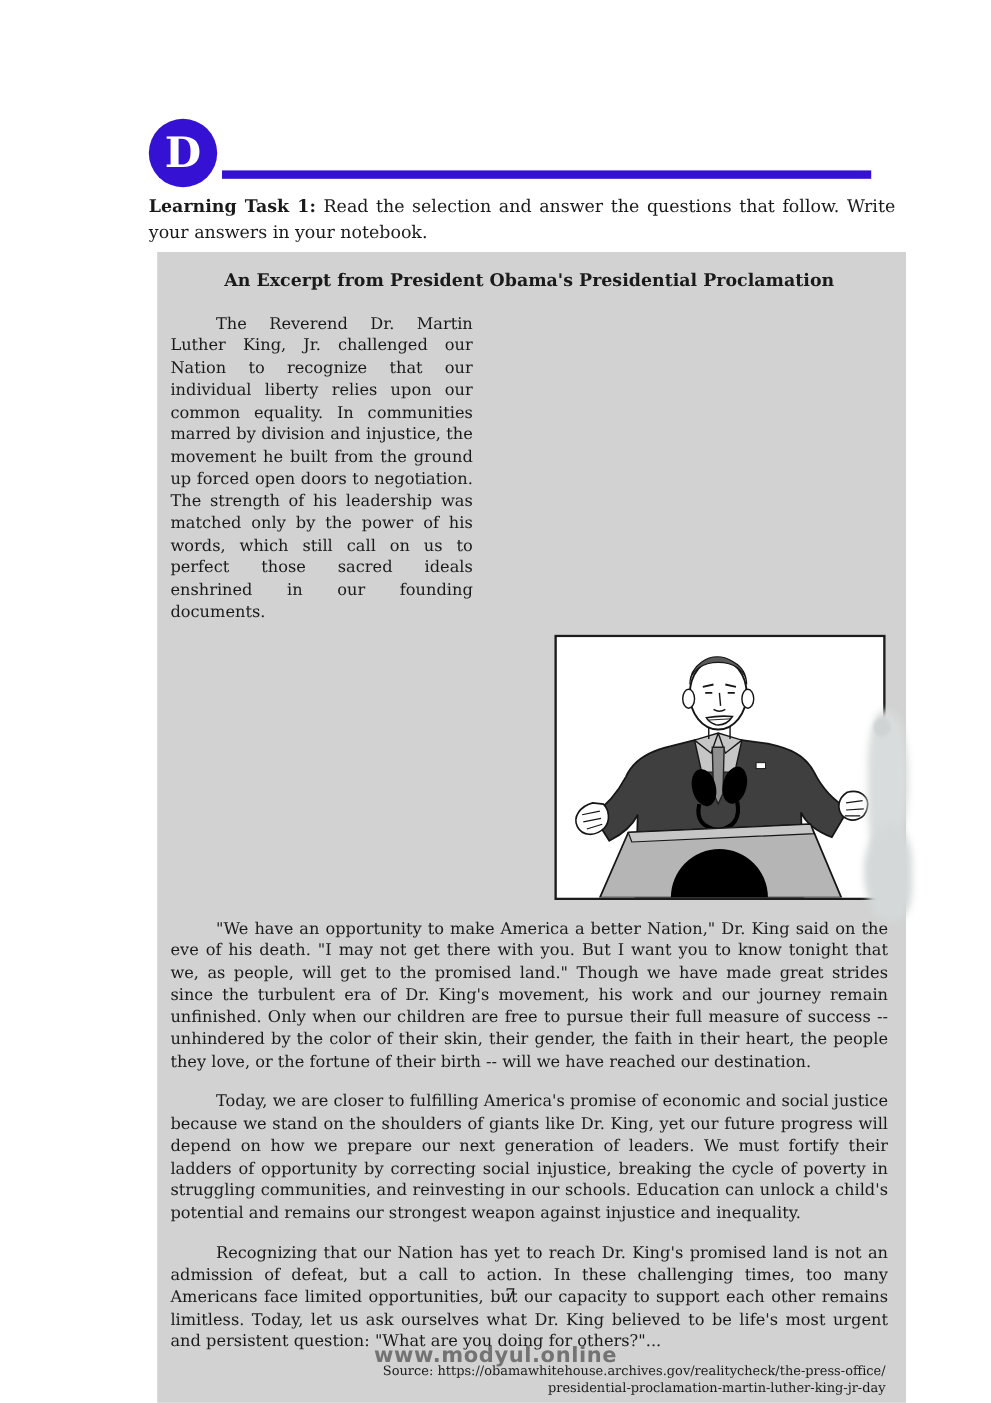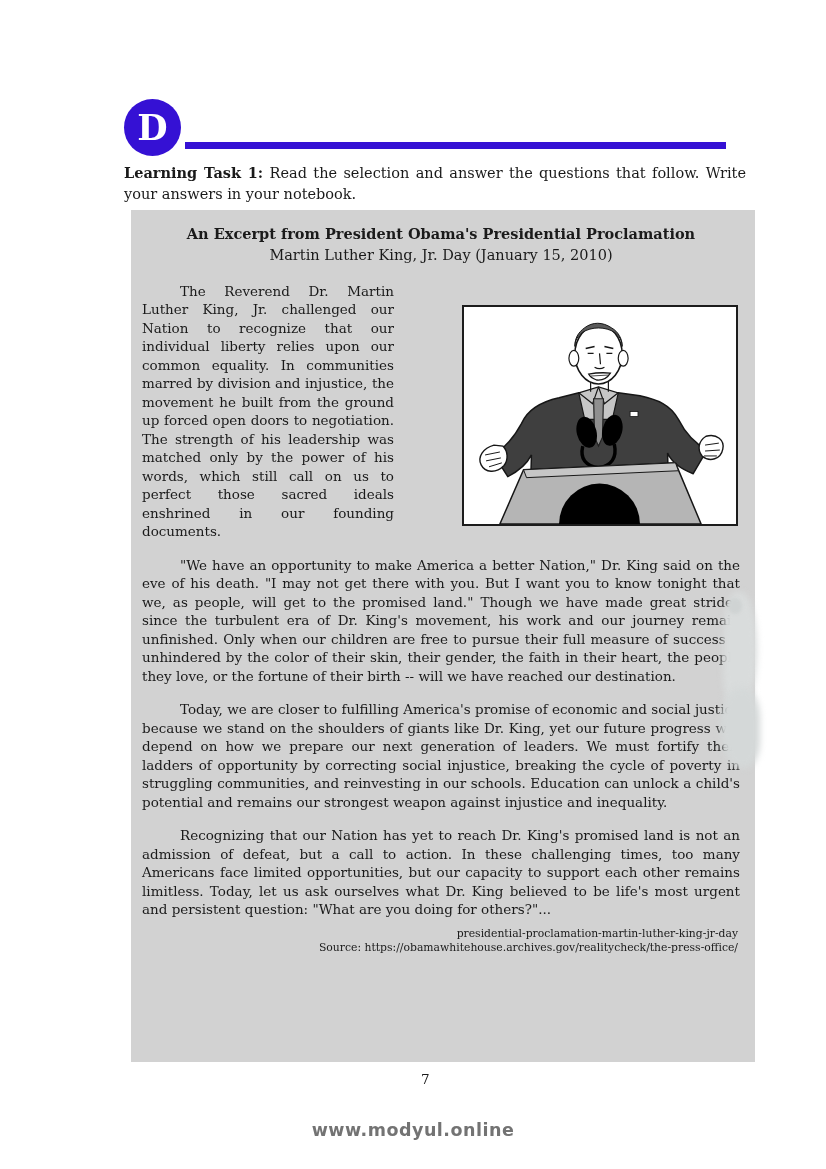--- a/index.html
+++ b/index.html
@@ -40,21 +40,21 @@
     background: #d2d2d2;
     padding: 15px 15px 12px 11px;
   }
   .excerpt-title {
     text-align: center; font-weight: bold; font-size: 14.5px; line-height: 1.3;
   }
   .excerpt-subtitle {
     text-align: center; font-size: 14.5px; line-height: 1.3; margin-top: 2px;
   }
   .excerpt-body { margin-top: 17px; font-size: 13.5px; line-height: 18.5px; }
-  .first-row { display: flex; align-items: center; }
+  .first-row { display: flex; align-items: flex-start; flex-direction: column; }
   .first-para {
     width: 252px; text-align: justify; text-indent: 38px; flex: 0 0 auto;
   }
   .figure-frame {
     margin-left: auto; width: 276px; height: 221px;
     background: #ffffff; border: 2px solid #1c1c1c; flex: 0 0 auto;
     margin-top: 9px; margin-right: 2px;
   }
   .figure-frame svg { display: block; width: 100%; height: 100%; }
   .para { text-align: justify; text-indent: 38px; margin-top: 15px; clear: both; }
@@ -101,21 +101,20 @@
 
   <div class="d-badge" style="background: rgb(53, 17, 212);">
     <span>D</span>
   </div>
   <div class="header-rule" style="background: rgb(53, 17, 212);"></div>
 
   <p class="task-line"><b>Learning Task 1:</b><span> Read the selection and answer the questions that follow. Write your answers in your notebook.</span></p>
 
   <div class="excerpt-box" style="background: rgb(210, 210, 210);">
     <div class="excerpt-title">An Excerpt from President Obama's Presidential Proclamation</div>
-    <div class="excerpt-subtitle">Martin Luther King, Jr. Day (January 15, 2010)</div>
 
     <div class="excerpt-body">
       <div class="first-row">
         <p class="first-para">The Reverend Dr. Martin Luther King, Jr. challenged our Nation to recognize that our individual liberty relies upon our common equality. In communities marred by division and injustice, the movement he built from the ground up forced open doors to negotiation. The strength of his leadership was matched only by the power of his words, which still call on us to perfect those sacred ideals enshrined in our founding documents.</p>
 
         <div class="figure-frame">
           <svg viewBox="0 0 275 220" xmlns="http://www.w3.org/2000/svg">
             <rect x="0" y="0" width="275" height="220" fill="#ffffff"></rect>
 
             <path d="M96,92 C78,96 64,104 58,118 C50,133 42,142 30,150 L44,172
@@ -156,22 +155,22 @@
             <path d="M96,220 A 41,41 0 0 1 178,220 Z" fill="#000000"></path>
           </svg>
         </div>
       </div>
 
       <p class="para">"We have an opportunity to make America a better Nation," Dr. King said on the eve of his death. "I may not get there with you. But I want you to know tonight that we, as people, will get to the promised land." Though we have made great strides since the turbulent era of Dr. King's movement, his work and our journey  remain unfinished. Only when our children are free to pursue their full measure of success -- unhindered by the color of their skin, their gender, the faith in their heart, the people they love, or the fortune of their birth -- will we have reached our destination.</p>
       <p class="para">Today, we are closer to fulfilling America's promise of economic and social justice because we stand on the shoulders of giants like Dr. King, yet our future progress will depend on how we prepare our next generation of leaders. We must fortify their ladders of opportunity by correcting social injustice, breaking the cycle of poverty in struggling communities, and reinvesting in our schools. Education can unlock a child's potential and remains our strongest weapon against injustice and inequality.</p>
       <p class="para">Recognizing that our Nation has yet to reach Dr. King's promised land is not an admission of defeat, but a call to action. In these challenging times, too many Americans face limited opportunities, but our capacity to support each other remains limitless. Today, let us ask ourselves what Dr. King believed to be life's most urgent and persistent question: "What are you doing for others?"...</p>
 
       <div class="source">
+        <div>Source: https://obamawhitehouse.archives.gov/realitycheck/the-press-office/</div>
         <div>presidential-proclamation-martin-luther-king-jr-day</div>
-        <div>Source: https://obamawhitehouse.archives.gov/realitycheck/the-press-office/</div>
       </div>
     </div>
   </div>
 
   <div class="artifact">
     <div class="blob1"></div>
     <div class="blob2"></div>
     <div class="blob3"></div>
   </div>
 

